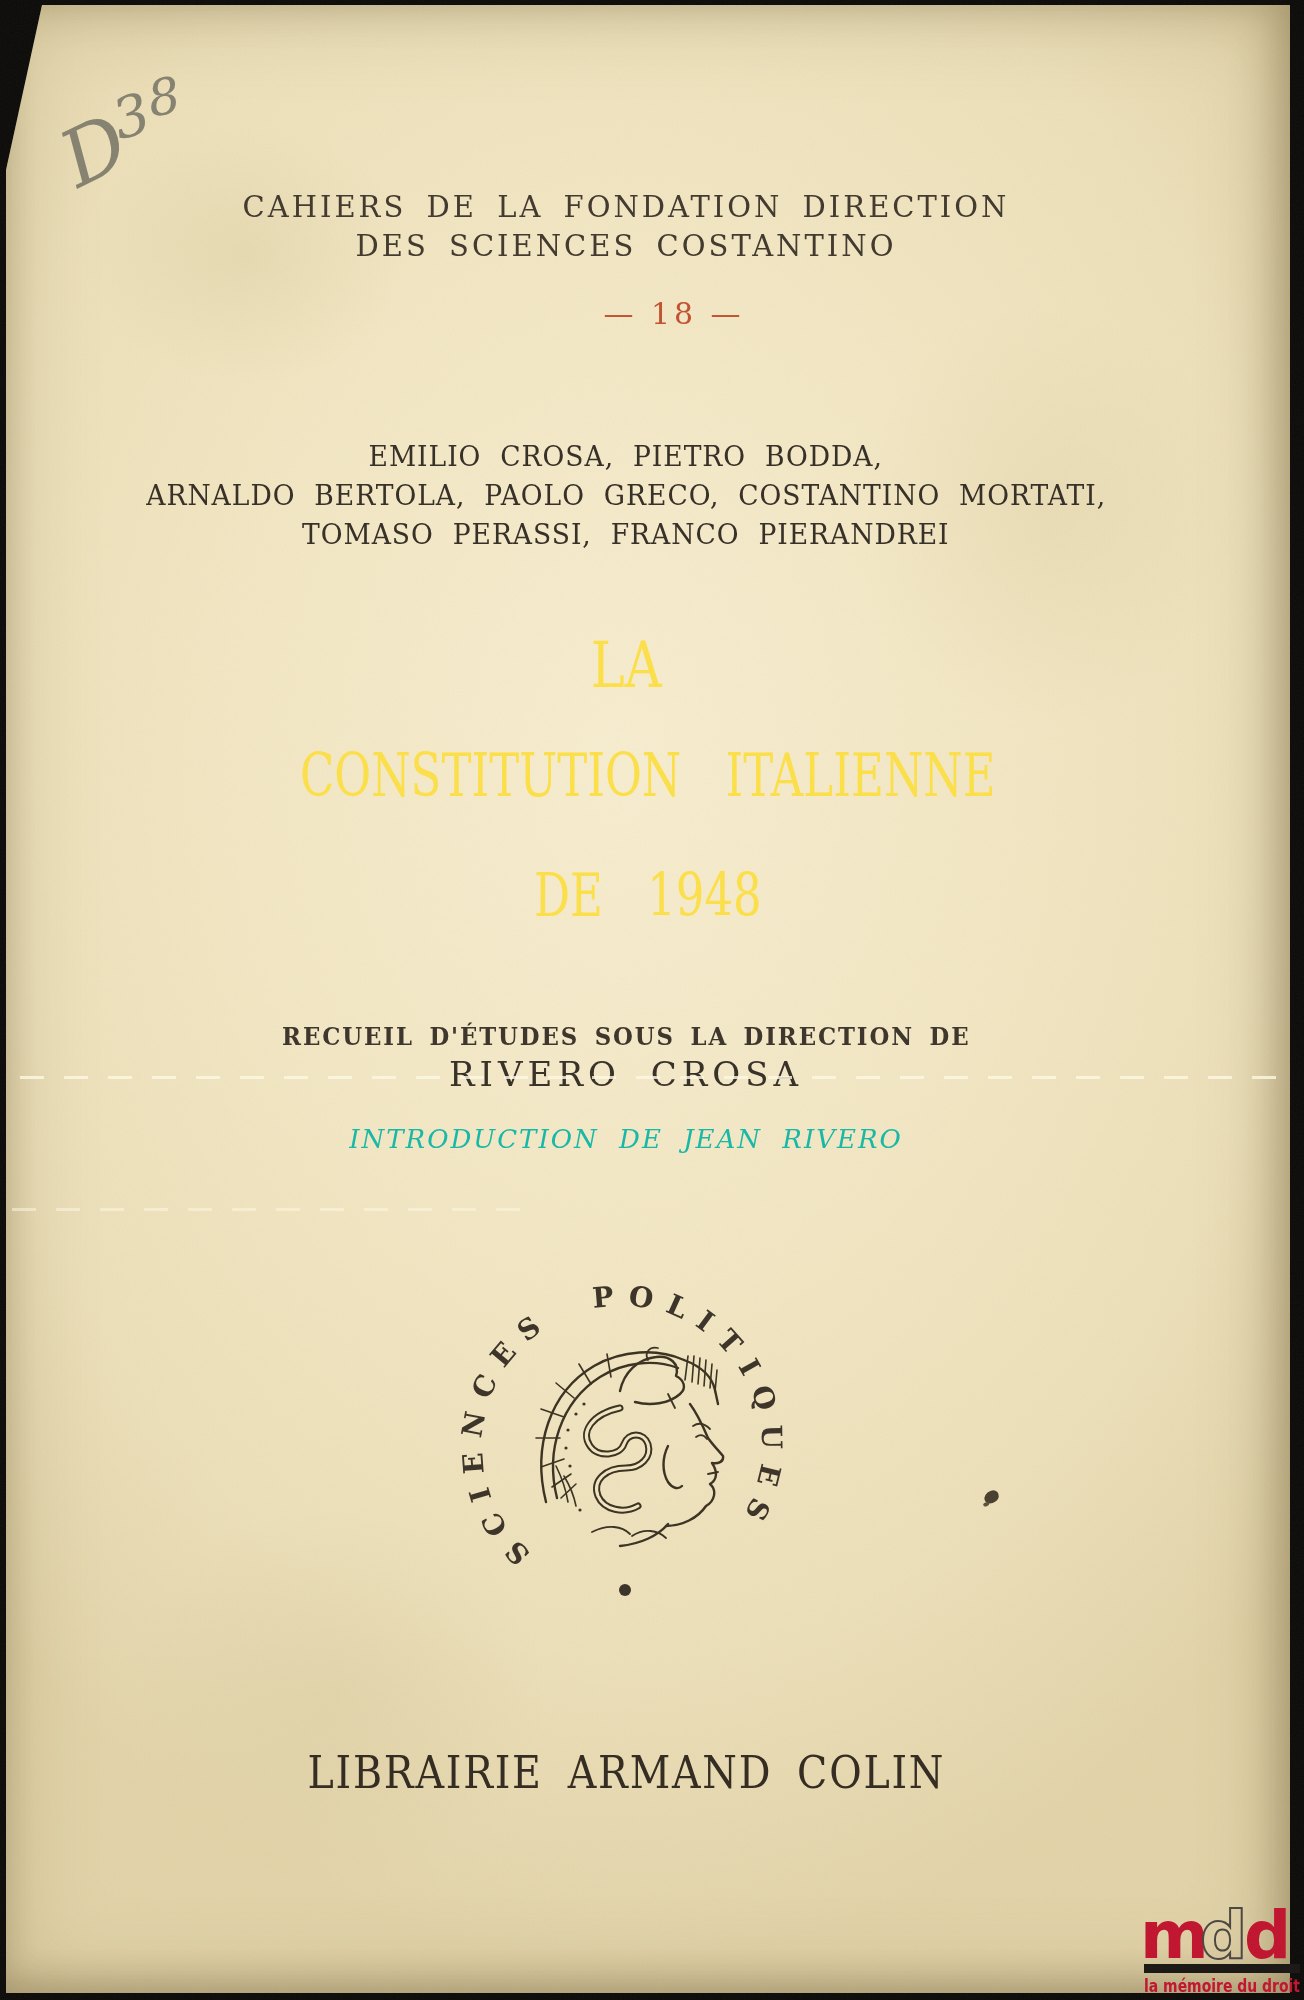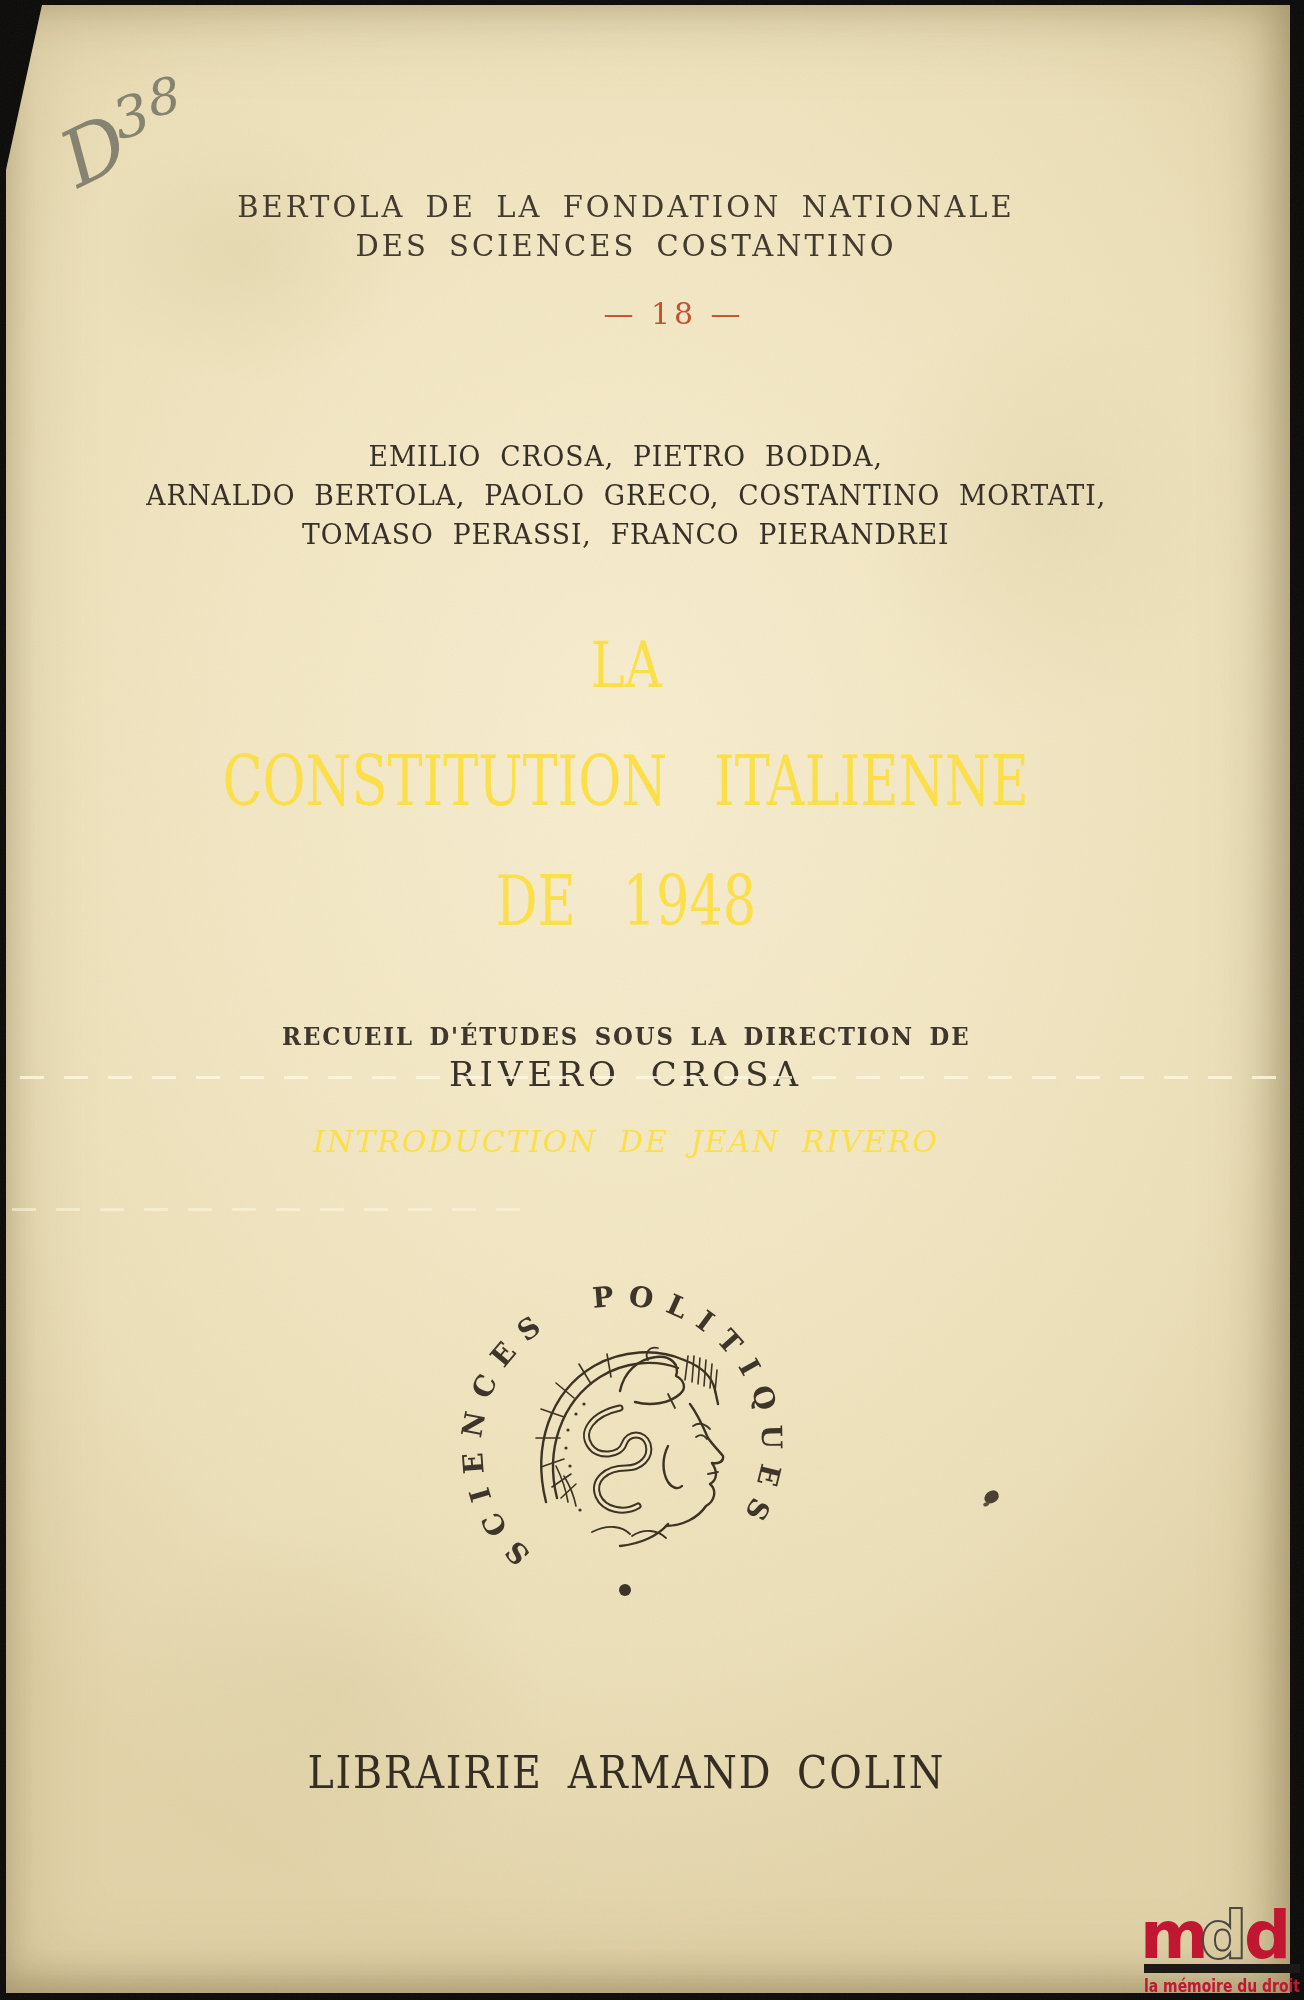--- a/index.html
+++ b/index.html
@@ -16,26 +16,26 @@
   
   .line{position:absolute;left:0;width:1252px;text-align:center;color:#3c332a;white-space:nowrap;}
   .squeeze{display:inline-block;}
   .collection{font-size:29px;letter-spacing:3px;word-spacing:8px;color:#40372c;}
   .issue{font-size:30px;letter-spacing:4px;color:#c2502f;padding-left:48px;}
   .author{font-size:28px;letter-spacing:1px;word-spacing:10px;color:#342d24;}
   .author .squeeze{transform:scaleX(.95);}
   .title{color:#fde047;}
   .title-la{font-size:64px;}
   .title-la .squeeze{transform:scaleX(.8);}
-  .title-main{font-size:70px;word-spacing:40px;}
+  .title-main{font-size:60px;word-spacing:40px;margin-left:22px;}
   .title-main .squeeze{transform:scaleX(.75);}
   .recueil{font-size:24px;font-weight:700;letter-spacing:2px;word-spacing:6px;color:#3b332a;}
   .recueil .squeeze{transform:scaleX(.95);}
   .director{font-size:34px;letter-spacing:5px;word-spacing:14px;color:#352e25;}
-  .intro{font-size:30px;font-style:italic;letter-spacing:2px;word-spacing:10px;color:#fde047;}
+  .intro{font-size:26px;font-style:italic;letter-spacing:2px;word-spacing:10px;color:#14b8a6;}
   .publisher{font-size:45px;letter-spacing:2px;word-spacing:12px;color:#31291f;}
   .publisher .squeeze{transform:scaleX(.88);}
   
   .crease{position:absolute;height:3px;pointer-events:none;
           background:repeating-linear-gradient(90deg, rgba(255,250,228,.95) 0 24px, rgba(255,250,228,0) 24px 44px);}
   
   #emblem{position:absolute;left:472px;top:1296px;width:300px;height:310px;overflow:visible;}
   #emblem text.ring{font-family:"DejaVu Serif","Liberation Serif",serif;font-size:28px;font-weight:bold;
           letter-spacing:13px;word-spacing:20px;fill:#3a3126;}
   .ink-stroke{stroke:#39301f;fill:none;stroke-linecap:round;stroke-linejoin:round;}
@@ -66,21 +66,21 @@
 
   <svg id="handwriting" viewBox="0 0 200 160">
     <g transform="rotate(-20 100 80)">
       <text x="18" y="122" font-size="78" transform="rotate(-6 30 120)">D</text>
       <text x="74" y="92" font-size="56" transform="rotate(4 80 90)">3</text>
       <text x="112" y="82" font-size="50" transform="rotate(10 118 80)">8</text>
     </g>
   </svg>
 
   <div class="line collection" style="top:190px;">
-    <span class="squeeze">BERTOLA DE LA FONDATION NATIONALE</span>
+    <span class="squeeze">CAHIERS DE LA FONDATION DIRECTION</span>
   </div>
   <div class="line collection" style="top:229px;">
     <span class="squeeze">DES SCIENCES COSTANTINO</span>
   </div>
 
   <div class="line issue" style="top:296px;">
     <span class="squeeze">— 18 —</span>
   </div>
 
   <div class="line author" style="top:440px;">

